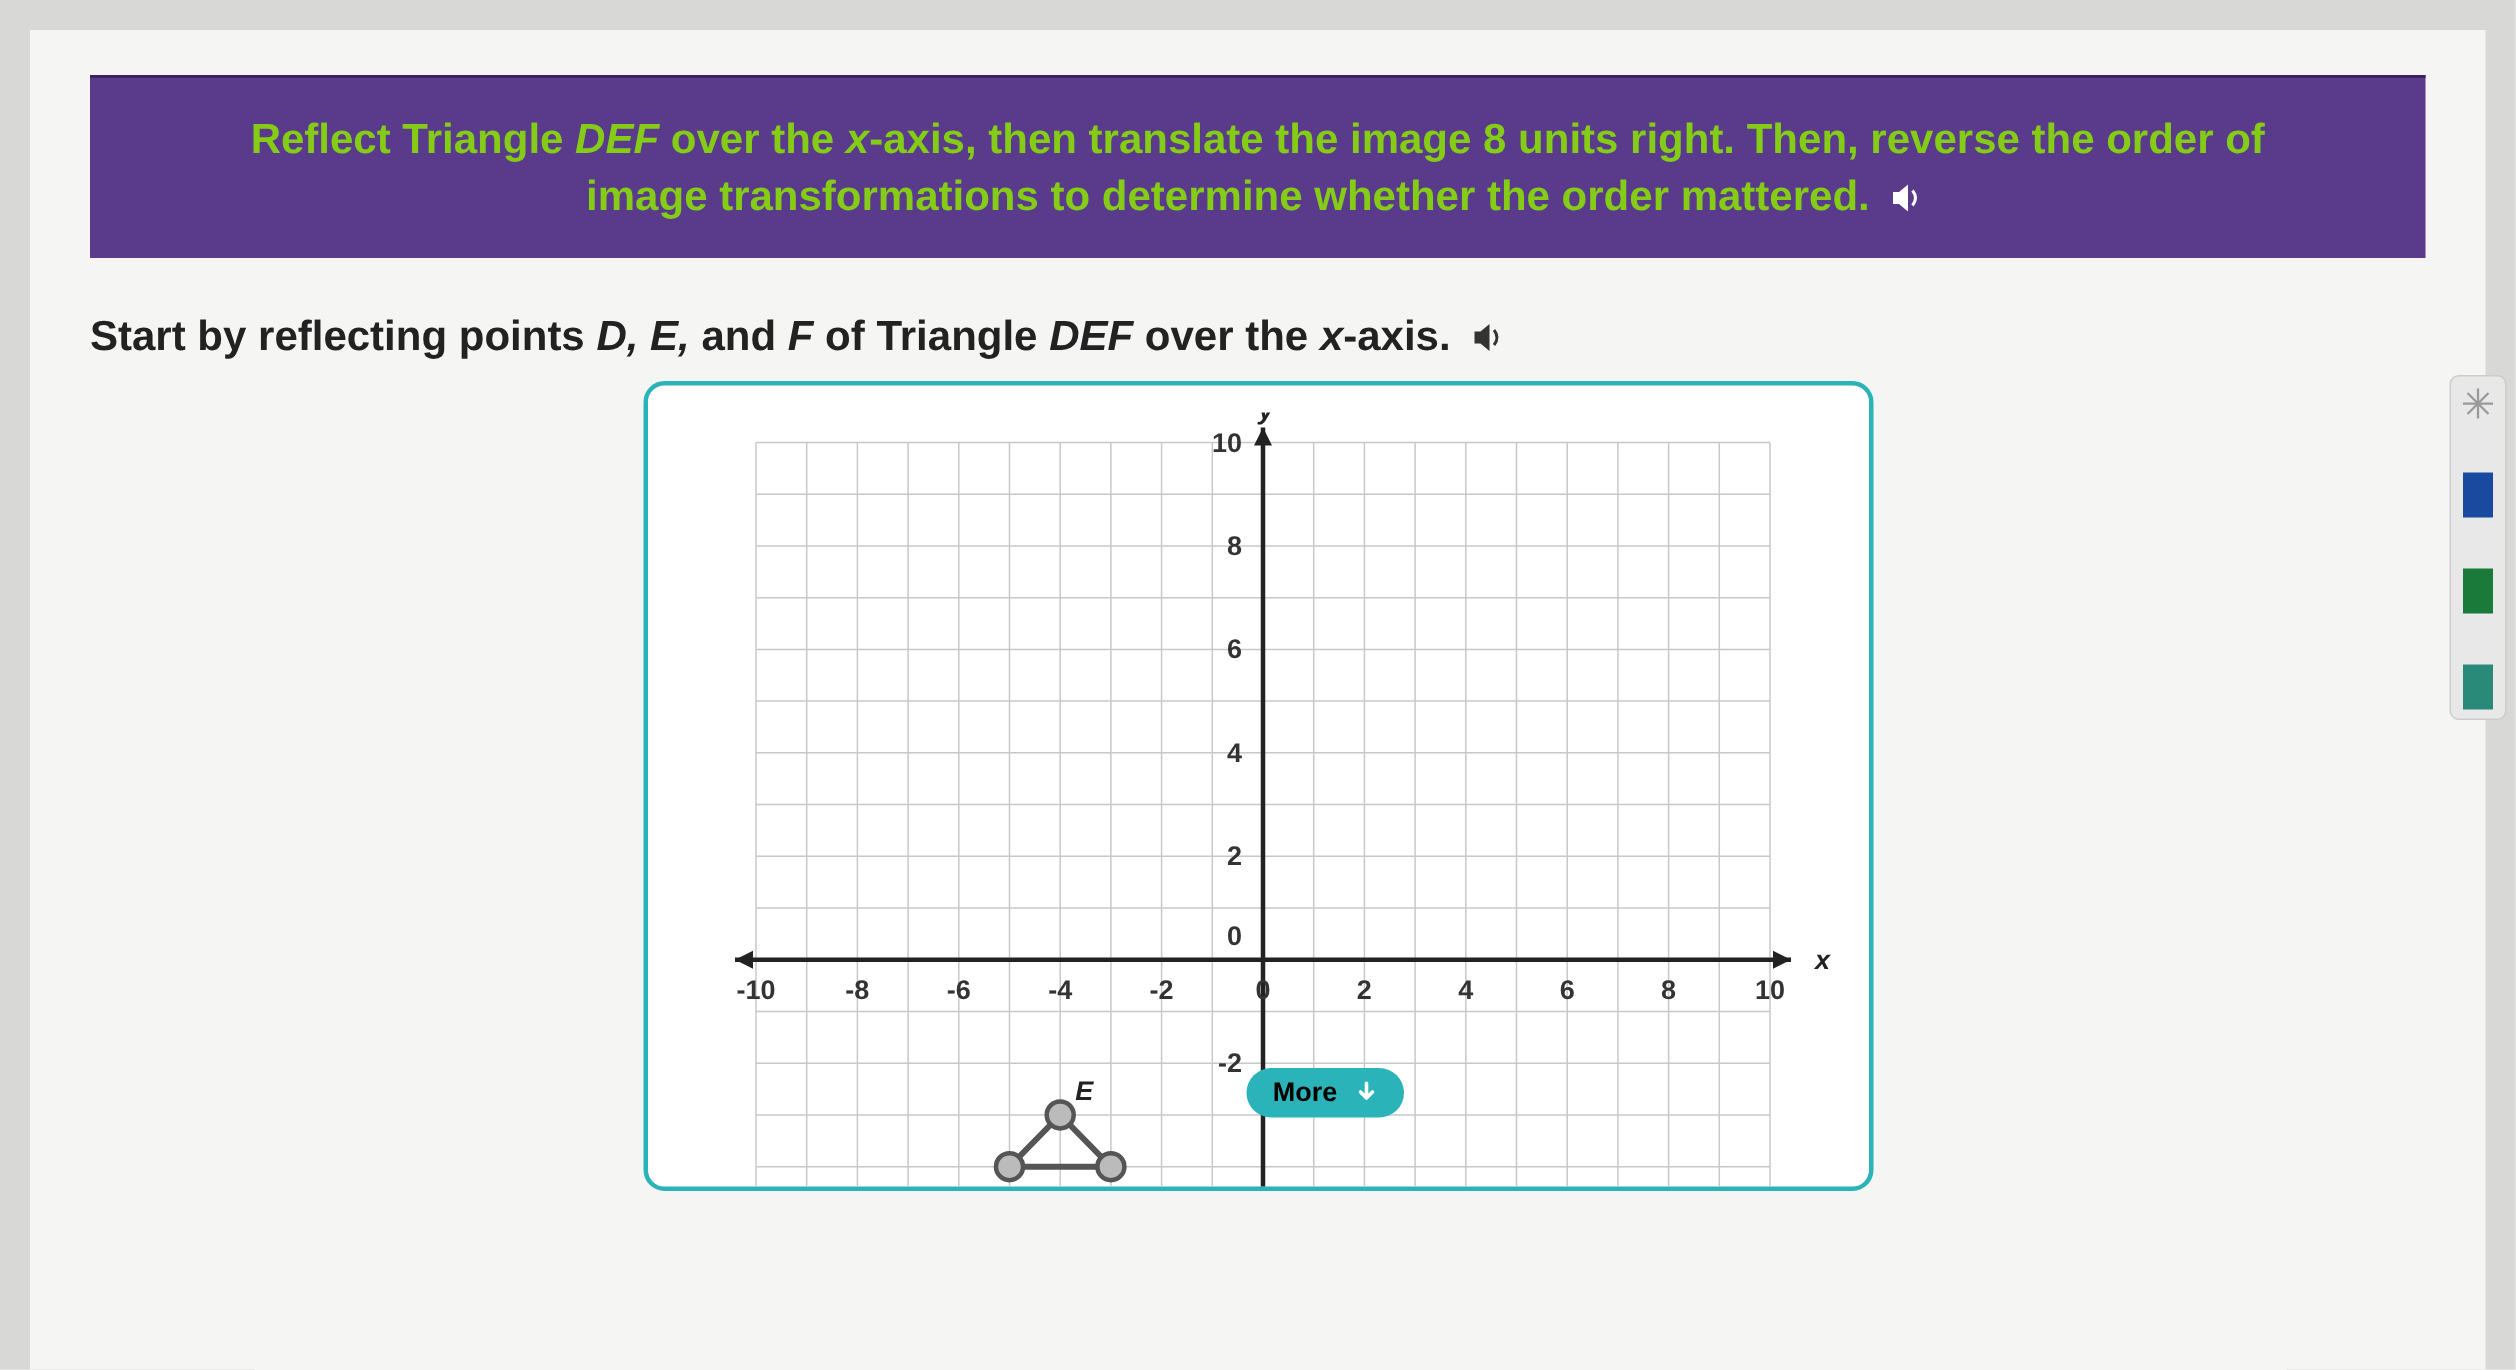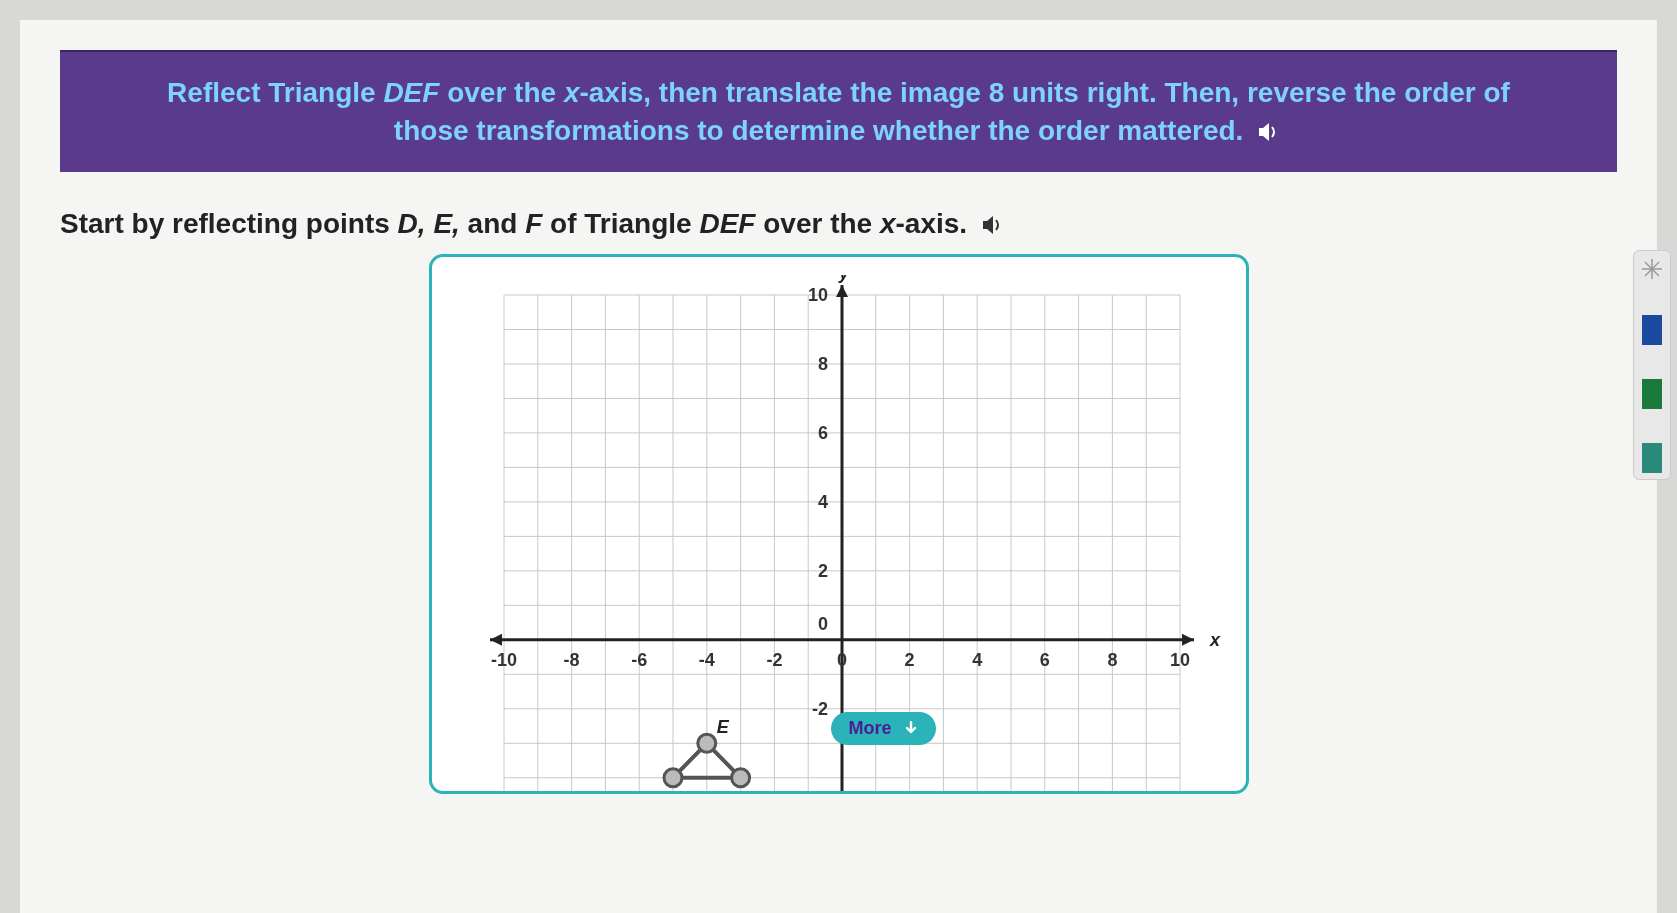--- a/index.html
+++ b/index.html
@@ -12,21 +12,21 @@
     position: relative;
   }
   .page-wrap {
     position: absolute;
     top: 20px; left: 20px; right: 20px; bottom: 0;
     background: #f5f5f3;
     padding: 30px 40px 0 40px;
   }
   .header-bar {
     background: #5a3a8a;
-    color: #7dd3fc;
+    color: #84cc16;
     padding: 22px 28px;
     text-align: center;
     font-size: 28px;
     line-height: 1.35;
     font-weight: 600;
     border-top: 2px solid #3a2560;
   }
   .header-bar .it { font-style: italic; font-weight: 700; }
   .sound-icon { display:inline-block; vertical-align:middle; margin-left:6px; }
   .sub-instruction {
@@ -47,21 +47,21 @@
     position: relative;
     height: 540px;
     overflow: hidden;
   }
   .more-pill {
     position: absolute;
     left: 50%;
     transform: translateX(-8px);
     bottom: 46px;
     background: #2ab3b8;
-    color: #4c1d95;
+    color: #000000;
     font-weight: 700;
     font-size: 18px;
     padding: 6px 18px;
     border-radius: 999px;
     border: none;
     cursor: pointer;
     display: flex;
     align-items: center;
     gap: 12px;
     z-index: 5;
@@ -96,21 +96,21 @@
 </style>
 </head>
 <body>
 
 <div class="page-wrap">
 
   <div class="header-bar">
     <span>
       <span>Reflect Triangle </span><span class="it">DEF</span><span> over the </span><span class="it">x</span><span>-axis, then translate the image 8 units right. Then, reverse the order of</span>
     </span><br>
-    <span>those transformations to determine whether the order mattered.</span>
+    <span>image transformations to determine whether the order mattered.</span>
     <span class="sound-icon">
       <svg width="26" height="22" viewBox="0 0 26 22">
         <path d="M2 7 L6 7 L12 2 L12 20 L6 15 L2 15 Z" fill="#fff"></path>
         <path d="M15 6 Q19 11 15 16" stroke="#fff" stroke-width="2" fill="none"></path>
       </svg>
     </span>
   </div>
 
   <div class="sub-instruction">
     <span>Start by reflecting points </span><span class="it">D, E,</span><span> and </span><span class="it">F</span><span> of Triangle </span><span class="it">DEF</span><span> over the </span><span class="it">x</span><span>-axis.</span>

